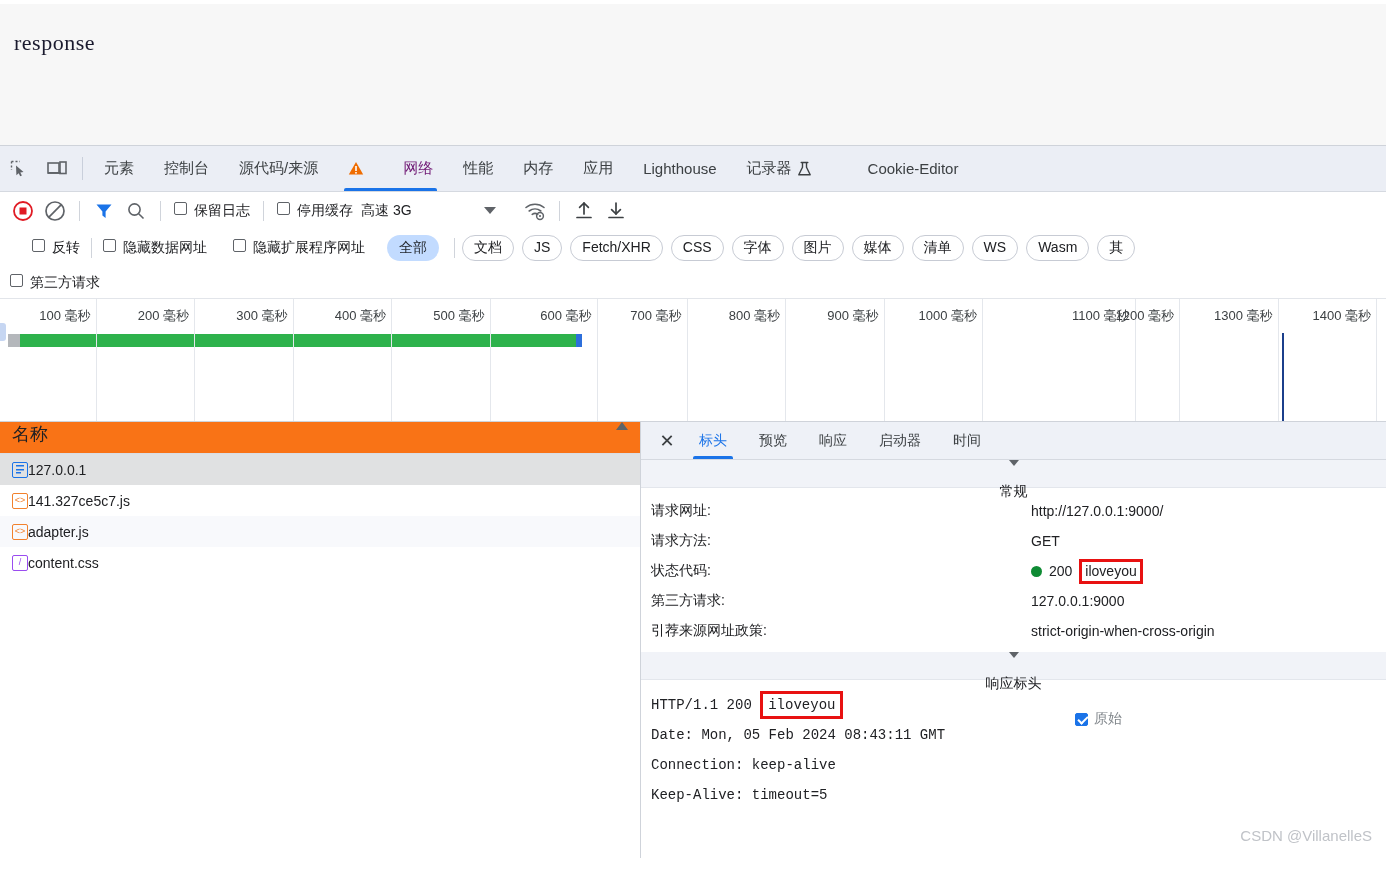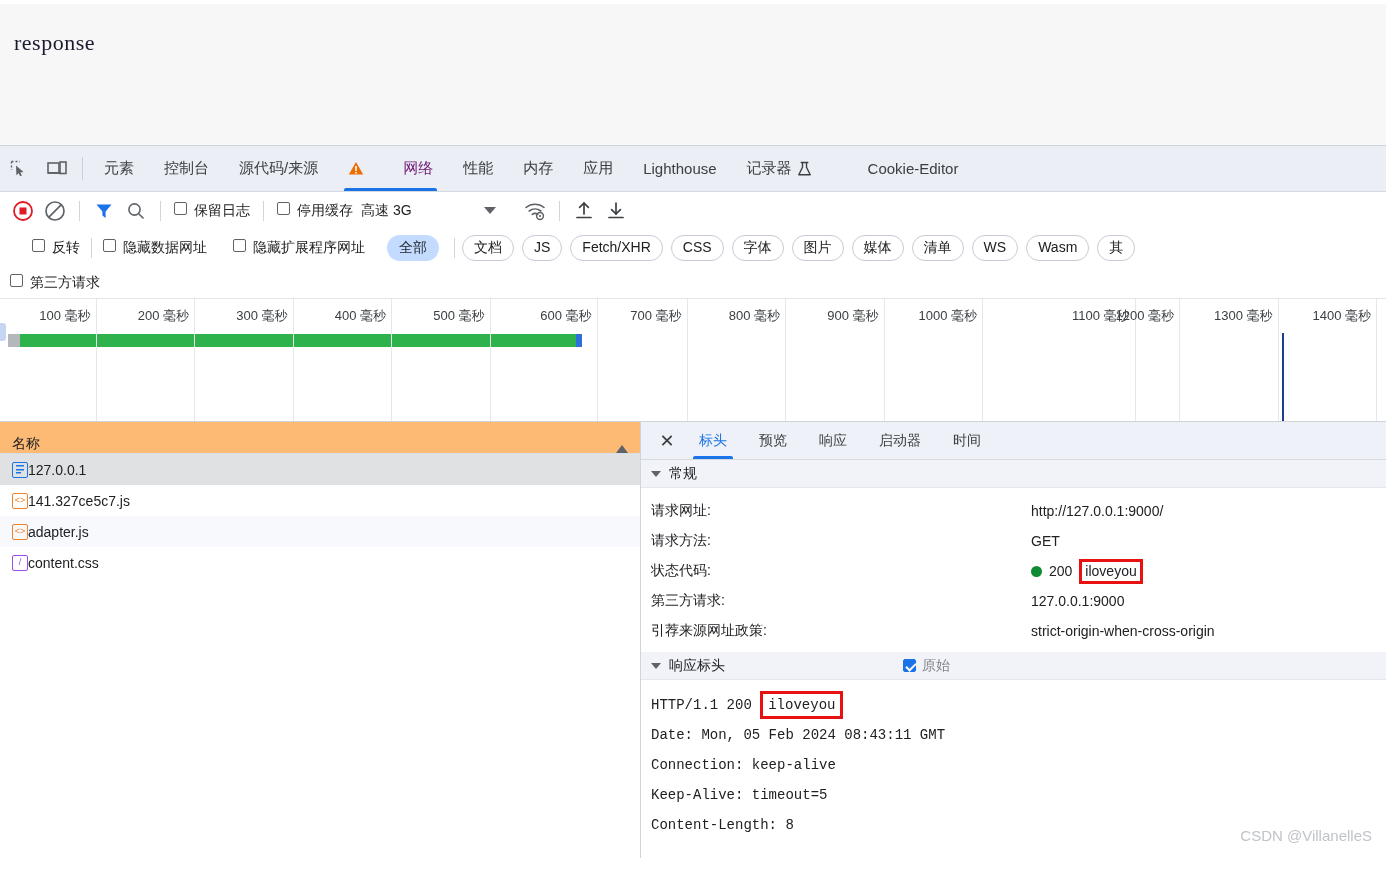--- a/index.html
+++ b/index.html
@@ -275,27 +275,27 @@
   #req-panel {
     width: 641px;
     flex: 0 0 auto;
     border-right: 1px solid #cfd3da;
     box-sizing: border-box;
     background: #fff;
     overflow: hidden;
   }
   #req-header {
     height: 32px;
-    background: #fdba74;
+    background: #f97316;
     border-bottom: 1px solid #d9dde4;
     display: flex;
-    align-items: flex-end;
+    align-items: flex-start;
     padding: 0 12px;
     box-sizing: border-box;
-    font-size: 14px;
+    font-size: 18px;
     color: #202124;
   }
   #req-header .sort-arrow {
     margin-left: auto;
     width: 0; height: 0;
     border-left: 6px solid transparent;
     border-right: 6px solid transparent;
     border-bottom: 8px solid #5f6368;
   }
   .req-row {
@@ -376,21 +376,22 @@
   .sect-header {
     height: 28px;
     background: #f1f3f8;
     border-bottom: 1px solid #e3e6ec;
     display: flex;
     align-items: center;
     padding: 0 10px;
     box-sizing: border-box;
     font-size: 14px;
     color: #202124;
-    gap: 8px;
+    gap: 17px;
+    flex-direction: column;
   }
   .tri-dn {
     width: 0; height: 0;
     border-left: 5px solid transparent;
     border-right: 5px solid transparent;
     border-top: 6px solid #5f6368;
     flex: 0 0 auto;
   }
   .sect-header .raw-box {
     display: flex; align-items: center; gap: 6px;
@@ -740,19 +741,18 @@
         <label class="raw-box">
           <span class="cbx checked"></span>
           <span>原始</span>
         </label>
       </div>
       <div class="raw-headers">
         <div class="raw-line"><span>HTTP/1.1 200 </span><span class="redbox">iloveyou</span></div>
         <div class="raw-line">Date: Mon, 05 Feb 2024 08:43:11 GMT</div>
         <div class="raw-line">Connection: keep-alive</div>
         <div class="raw-line">Keep-Alive: timeout=5</div>
-        <div class="raw-line">Content-Length: 8</div>
       </div>
 
       <div id="watermark">CSDN @VillanelleS</div>
     </div>
   </div>
 </div>
 
 </body></html>

